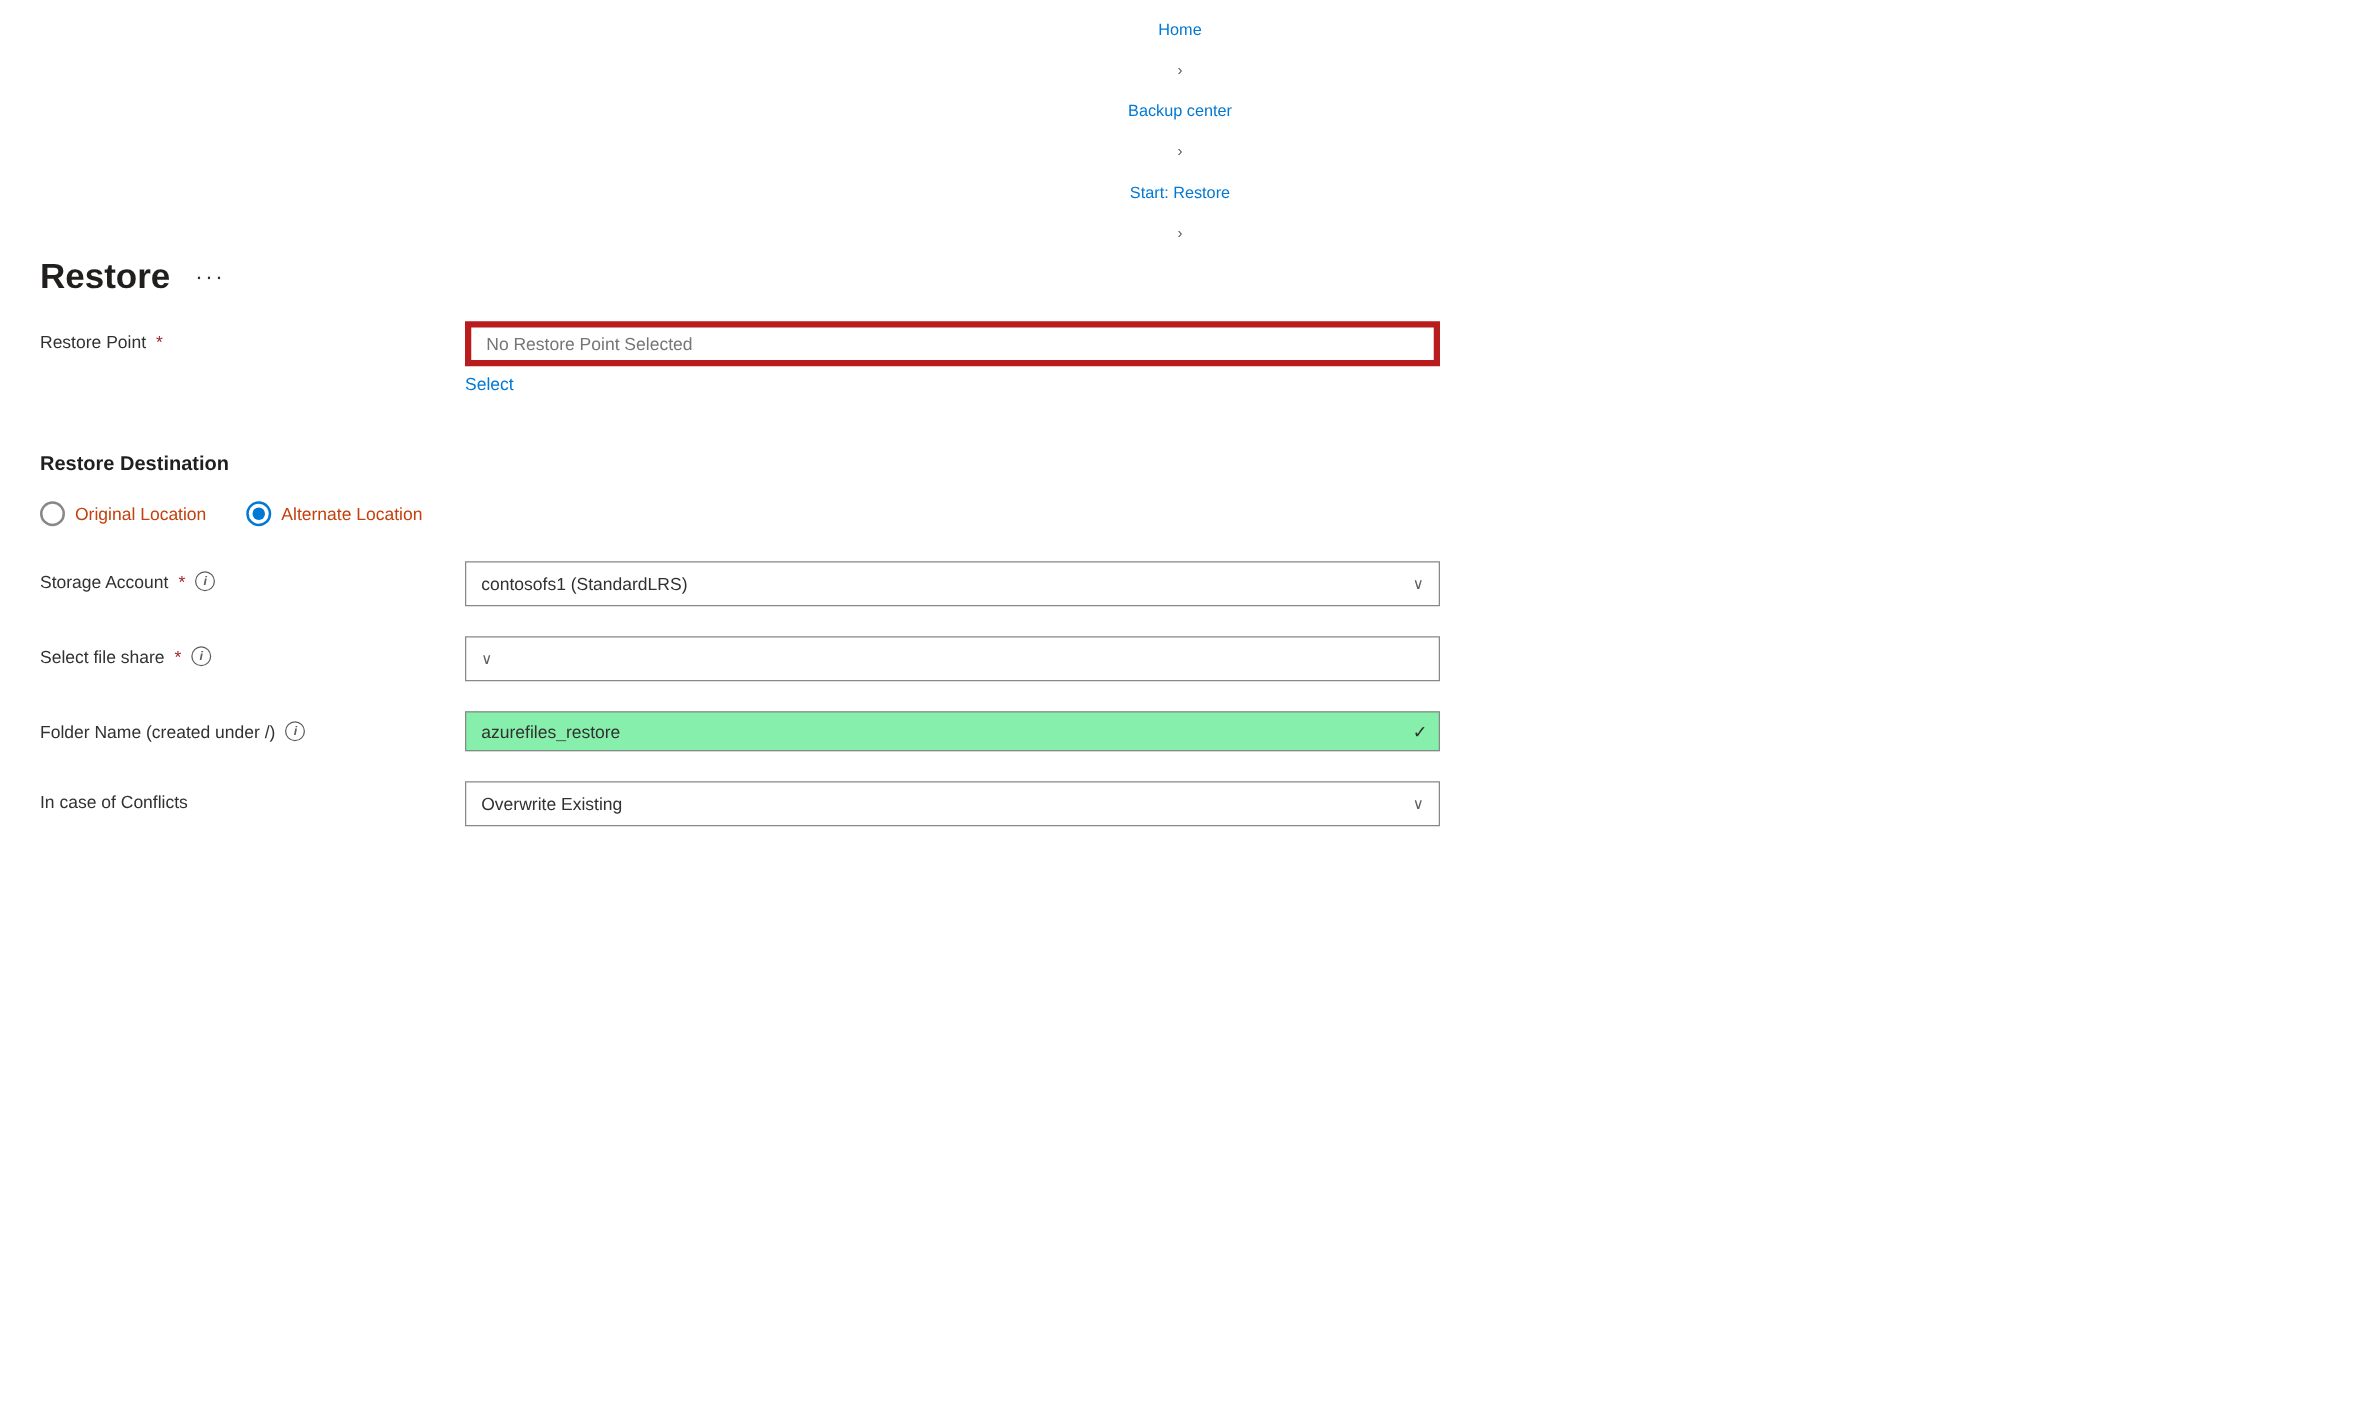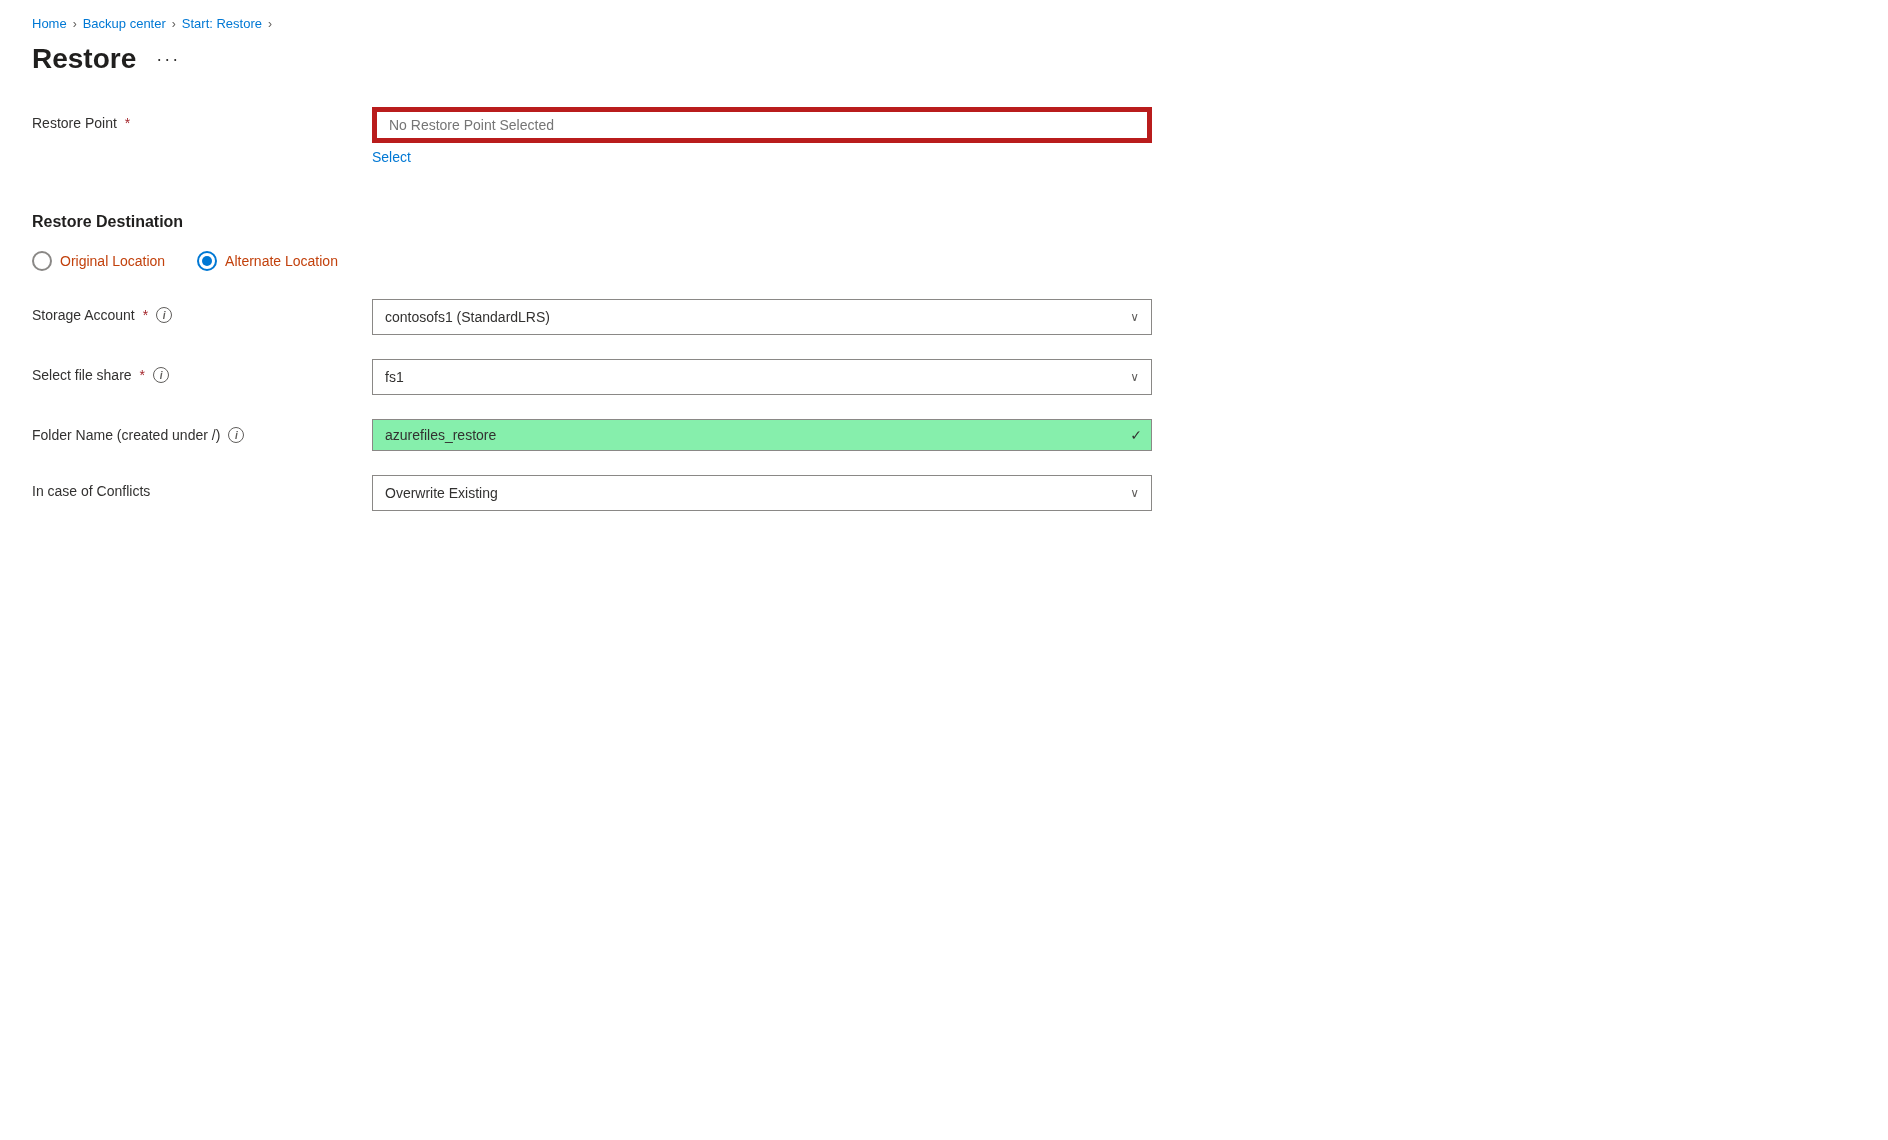--- a/index.html
+++ b/index.html
@@ -19,43 +19,44 @@
 
     .page-container {
       padding: 16px 32px 32px 32px;
       max-width: 1888px;
     }
 
     
     .breadcrumb {
       display: flex;
       align-items: center;
-      gap: 6px;
+      gap: 18px;
       font-size: 13px;
       margin-bottom: 12px;
       color: #0078d4;
+      flex-direction: column;
     }
 
     .breadcrumb a {
       color: #0078d4;
       text-decoration: none;
       cursor: pointer;
     }
 
     .breadcrumb-separator {
       color: #605e5c;
       font-size: 12px;
     }
 
     
     .page-title-row {
       display: flex;
       align-items: center;
       gap: 12px;
-      margin-bottom: 32px;
+      margin-bottom: 20px;
     }
 
     .page-title {
       font-size: 28px;
       font-weight: 600;
       color: #201f1e;
     }
 
     .more-options-btn {
       background: none;
@@ -309,21 +310,20 @@
     </div>
 
     <div class="form-row">
       <div class="form-label">
         <span>Select file share</span>
         <span class="required-star">*</span>
         <span class="info-icon">i</span>
       </div>
       <div class="form-control-wrapper">
         <div class="dropdown">
-          <span class="dropdown-text">fs1</span>
           <span class="dropdown-chevron">∨</span>
         </div>
       </div>
     </div>
 
     <div class="form-row">
       <div class="form-label">
         <span>Folder Name (created under /)</span>
         <span class="info-icon">i</span>
       </div>

